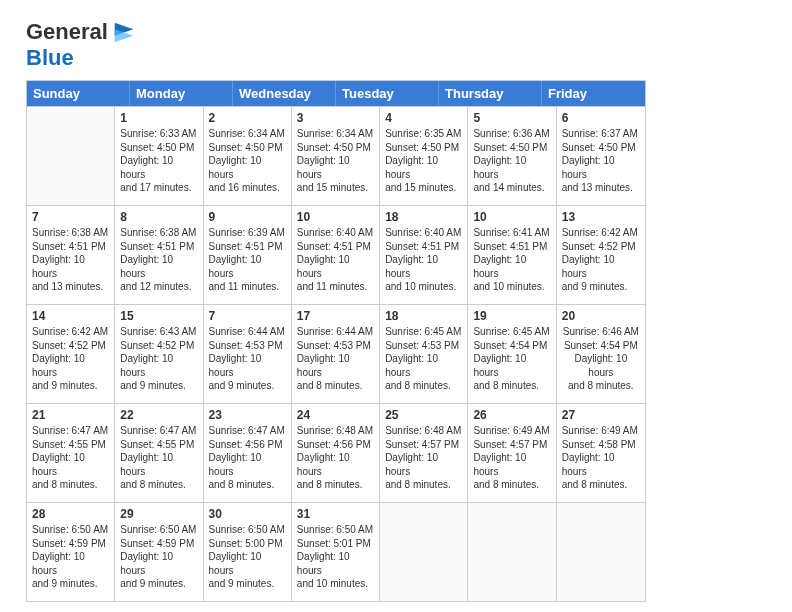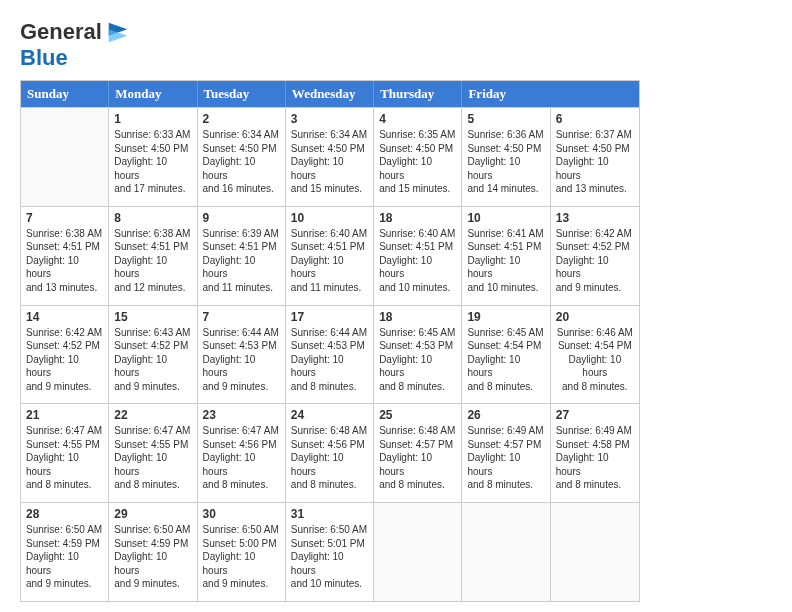--- a/index.html
+++ b/index.html
@@ -9,20 +9,21 @@
       width: 792px;
       height: 612px;
       overflow: hidden;
     }
     .page {
       width: 660px;
       height: 612px;
       padding: 18px 20px 10px 20px;
       display: flex;
       flex-direction: column;
+      margin-left: 6px;
     }
     .header {
       display: flex;
       justify-content: space-between;
       align-items: flex-start;
       margin-bottom: 10px;
     }
     .logo {
       display: flex;
       align-items: center;
@@ -53,23 +54,22 @@
       color: #555;
     }
     .calendar {
       flex: 1;
       display: flex;
       flex-direction: column;
       border: 1px solid #ccc;
     }
     .cal-header-row {
       display: grid;
-      grid-template-columns: repeat(7, 1fr);
+      grid-template-columns: repeat(6, 1fr);
       background: #3a7bd5;
-      font-family: Liberation Serif, serif;
     }
     .cal-header-cell {
       color: #fff;
       font-weight: bold;
       font-size: 13px;
       padding: 5px 6px;
       text-align: left;
       border-right: 1px solid #5a9ae0;
     }
     .cal-header-cell:last-child { border-right: none; }
@@ -127,22 +127,22 @@
     <div class="title-block">
       <div class="main-title"></div>
       <div class="subtitle"></div>
     </div>
   </div>
 
   <div class="calendar">
     <div class="cal-header-row">
     <div class="cal-header-cell">Sunday</div>
         <div class="cal-header-cell">Monday</div>
+        <div class="cal-header-cell">Wednesday</div>
         <div class="cal-header-cell">Tuesday</div>
-        <div class="cal-header-cell">Wednesday</div>
         <div class="cal-header-cell">Thursday</div>
         <div class="cal-header-cell">Friday</div>
       </div>
     <div class="cal-body">
     <div class="cal-row">
           <div class="cal-cell empty"></div>
           <div class="cal-cell">
             <span class="day-num">1</span>
             <div class="info" style="white-space: pre-line;">Sunrise: 6:33 AM
 Sunset: 4:50 PM

